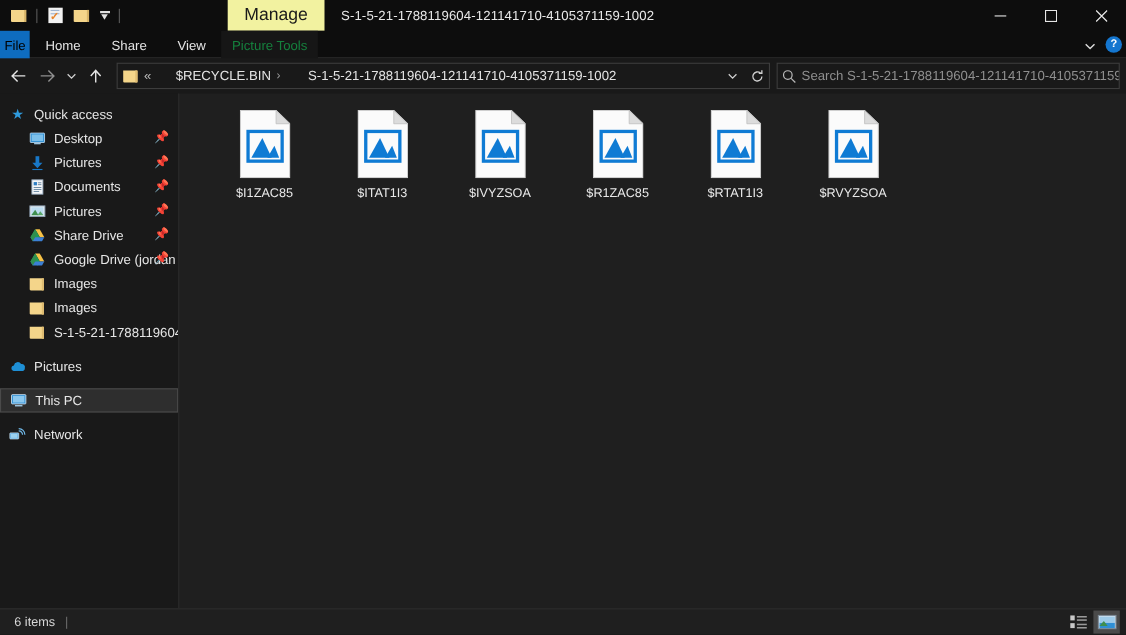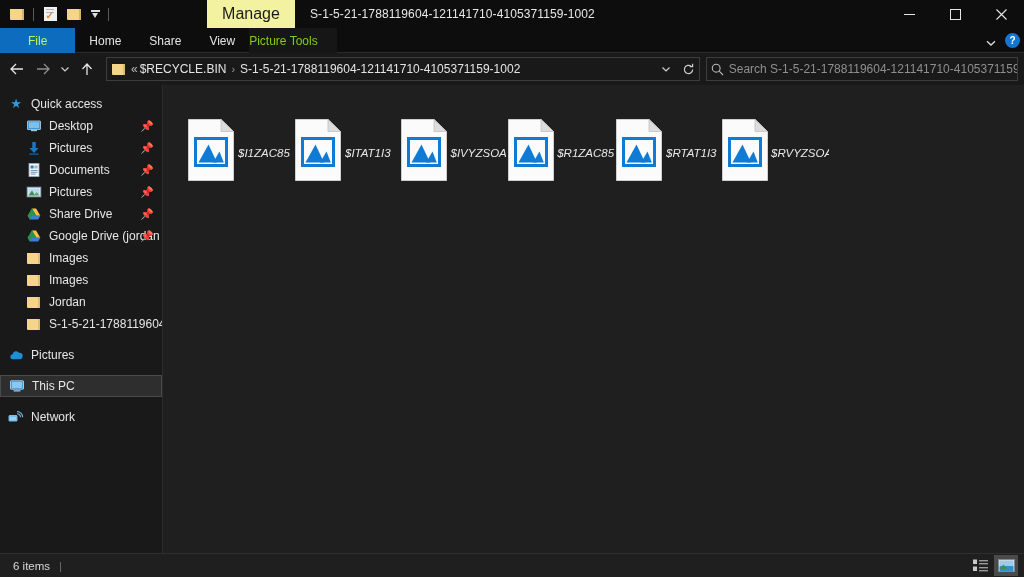--- a/index.html
+++ b/index.html
@@ -67,24 +67,24 @@
 
   
   .tabbar {
     height: 25px; flex: 0 0 25px; background: #0d0d0d; display: flex; align-items: stretch;
     position: relative; border-bottom: 1px solid #2b2b2b;
   }
   .tab {
     display: flex; align-items: center; padding: 0 14px; font-size: 12px; color: #e3e3e3;
     height: 25px;
   }
-  .tab-file { background: #0e6cbf; color: #bef264; padding: 0 28px; }
+  .tab-file { background: #0e6cbf; color: #000000; padding: 0 4px; }
   .tab-ctx {
-    background: #161616; color: #84cc16; border-top: 0px;
-    width: 88px; justify-content: flex-start; padding: 0;
+    background: #161616; color: #15803d; border-top: 0px;
+    width: 88px; justify-content: center; padding: 0;
   }
   .tabbar-right { position: absolute; right: 4px; top: 0; height: 25px; display: flex; align-items: center; gap: 8px; }
   .chev-dn {
     width: 12px; height: 12px; position: relative;
   }
   .help-ico {
     width: 15px; height: 15px; border-radius: 50%; background: #1476cf; color: #fff;
     font-size: 10px; font-weight: bold; display: flex; align-items: center; justify-content: center;
   }
 
@@ -93,21 +93,21 @@
     height: 32px; flex: 0 0 32px; display: flex; align-items: center; background: #191919;
     padding: 0 6px 0 4px; gap: 0;
   }
   .nav-btn { width: 26px; height: 26px; display: flex; align-items: center; justify-content: center; color: #e0e0e0; }
   .nav-btn.small { width: 18px; }
   .addr-field {
     flex: 1 1 auto; height: 24px; border: 1px solid #3d3d3d; background: #191919;
     display: flex; align-items: center; margin-left: 6px; min-width: 0;
   }
   .addr-folder { margin: 0 4px 0 4px; }
-  .crumb { color: #e4e4e4; font-size: 12px; white-space: nowrap; }
+  .crumb { color: #e4e4e4; font-size: 12px; white-space: nowrap; margin-left: 20px; }
   .crumb-sep { color: #9a9a9a; font-size: 11px; padding: 0 5px; }
   .crumb-dbl { color: #bdbdbd; font-size: 12px; padding: 0 2px 0 0; }
   .addr-right { margin-left: auto; display: flex; align-items: center; }
   .addr-btn { width: 22px; height: 22px; display: flex; align-items: center; justify-content: center; color: #ccc; }
   .search-field {
     width: 312px; height: 24px; border: 1px solid #3d3d3d; background: #191919;
     display: flex; align-items: center; margin-left: 6px; flex: 0 0 312px;
   }
   .search-ico { width: 24px; display: flex; align-items: center; justify-content: center; }
   .search-ph { color: #8f8f8f; font-size: 12px; white-space: nowrap; overflow: hidden; }
@@ -143,23 +143,22 @@
     content:""; position:absolute; right:2px; top:3px; width:2px; height:11px; background:#dfbc72;
   }
 
   
   .content {
     flex: 1 1 auto; background: #1f1f1f; position: relative; overflow: hidden;
     border-left: 1px solid #2b2b2b;
   }
   .filegrid { display: flex; flex-wrap: wrap; padding: 12px 0 0 24px; gap: 0; align-content: flex-start; }
   .file-item {
-    width: 107px; height: 104px; display: flex; flex-direction: row; align-items: center;
+    width: 107px; height: 104px; display: flex; flex-direction: column; align-items: center;
     padding-top: 2px;
-    font-style: italic;
   }
   .file-ico-wrap { width: 48px; height: 64px; display: flex; align-items: center; justify-content: center; }
   .file-name {
     margin-top: 6px; font-size: 11.5px; color: #e8e8e8; text-align: center;
     max-width: 100px; padding: 1px 3px; white-space: nowrap; overflow: hidden;
   }
 
   
   .statusbar {
     height: 24px; flex: 0 0 24px; background: #1f1f1f; border-top: 1px solid #2e2e2e;
@@ -372,24 +371,20 @@
           <span class="nav-label">Google Drive (jordan</span>
           <span class="pin">📌</span>
         </div>
         <div class="nav-item indent">
           <span class="ico ico-folder"></span>
           <span class="nav-label">Images</span>
         </div>
         <div class="nav-item indent">
           <span class="ico ico-folder"></span>
           <span class="nav-label">Images</span>
-        </div>
-        <div class="nav-item indent">
-          <span class="ico ico-folder"></span>
-          <span class="nav-label">Jordan</span>
         </div>
         <div class="nav-item indent">
           <span class="ico ico-folder"></span>
           <span class="nav-label">S-1-5-21-1788119604-12</span>
         </div>
         <div class="nav-gap"></div>
         <div class="nav-item">
           <span class="ico"><svg width="16" height="16" viewBox="0 0 16 16">
               <path d="M4.3 12.3 A2.6 2.6 0 0 1 4.6 7.2 A3.6 3.6 0 0 1 11.2 5.9 A2.9 2.9 0 0 1 14.6 9.6 A2.6 2.6 0 0 1 12.4 12.3 Z" fill="#1e8fd5"></path>
             </svg></span>

